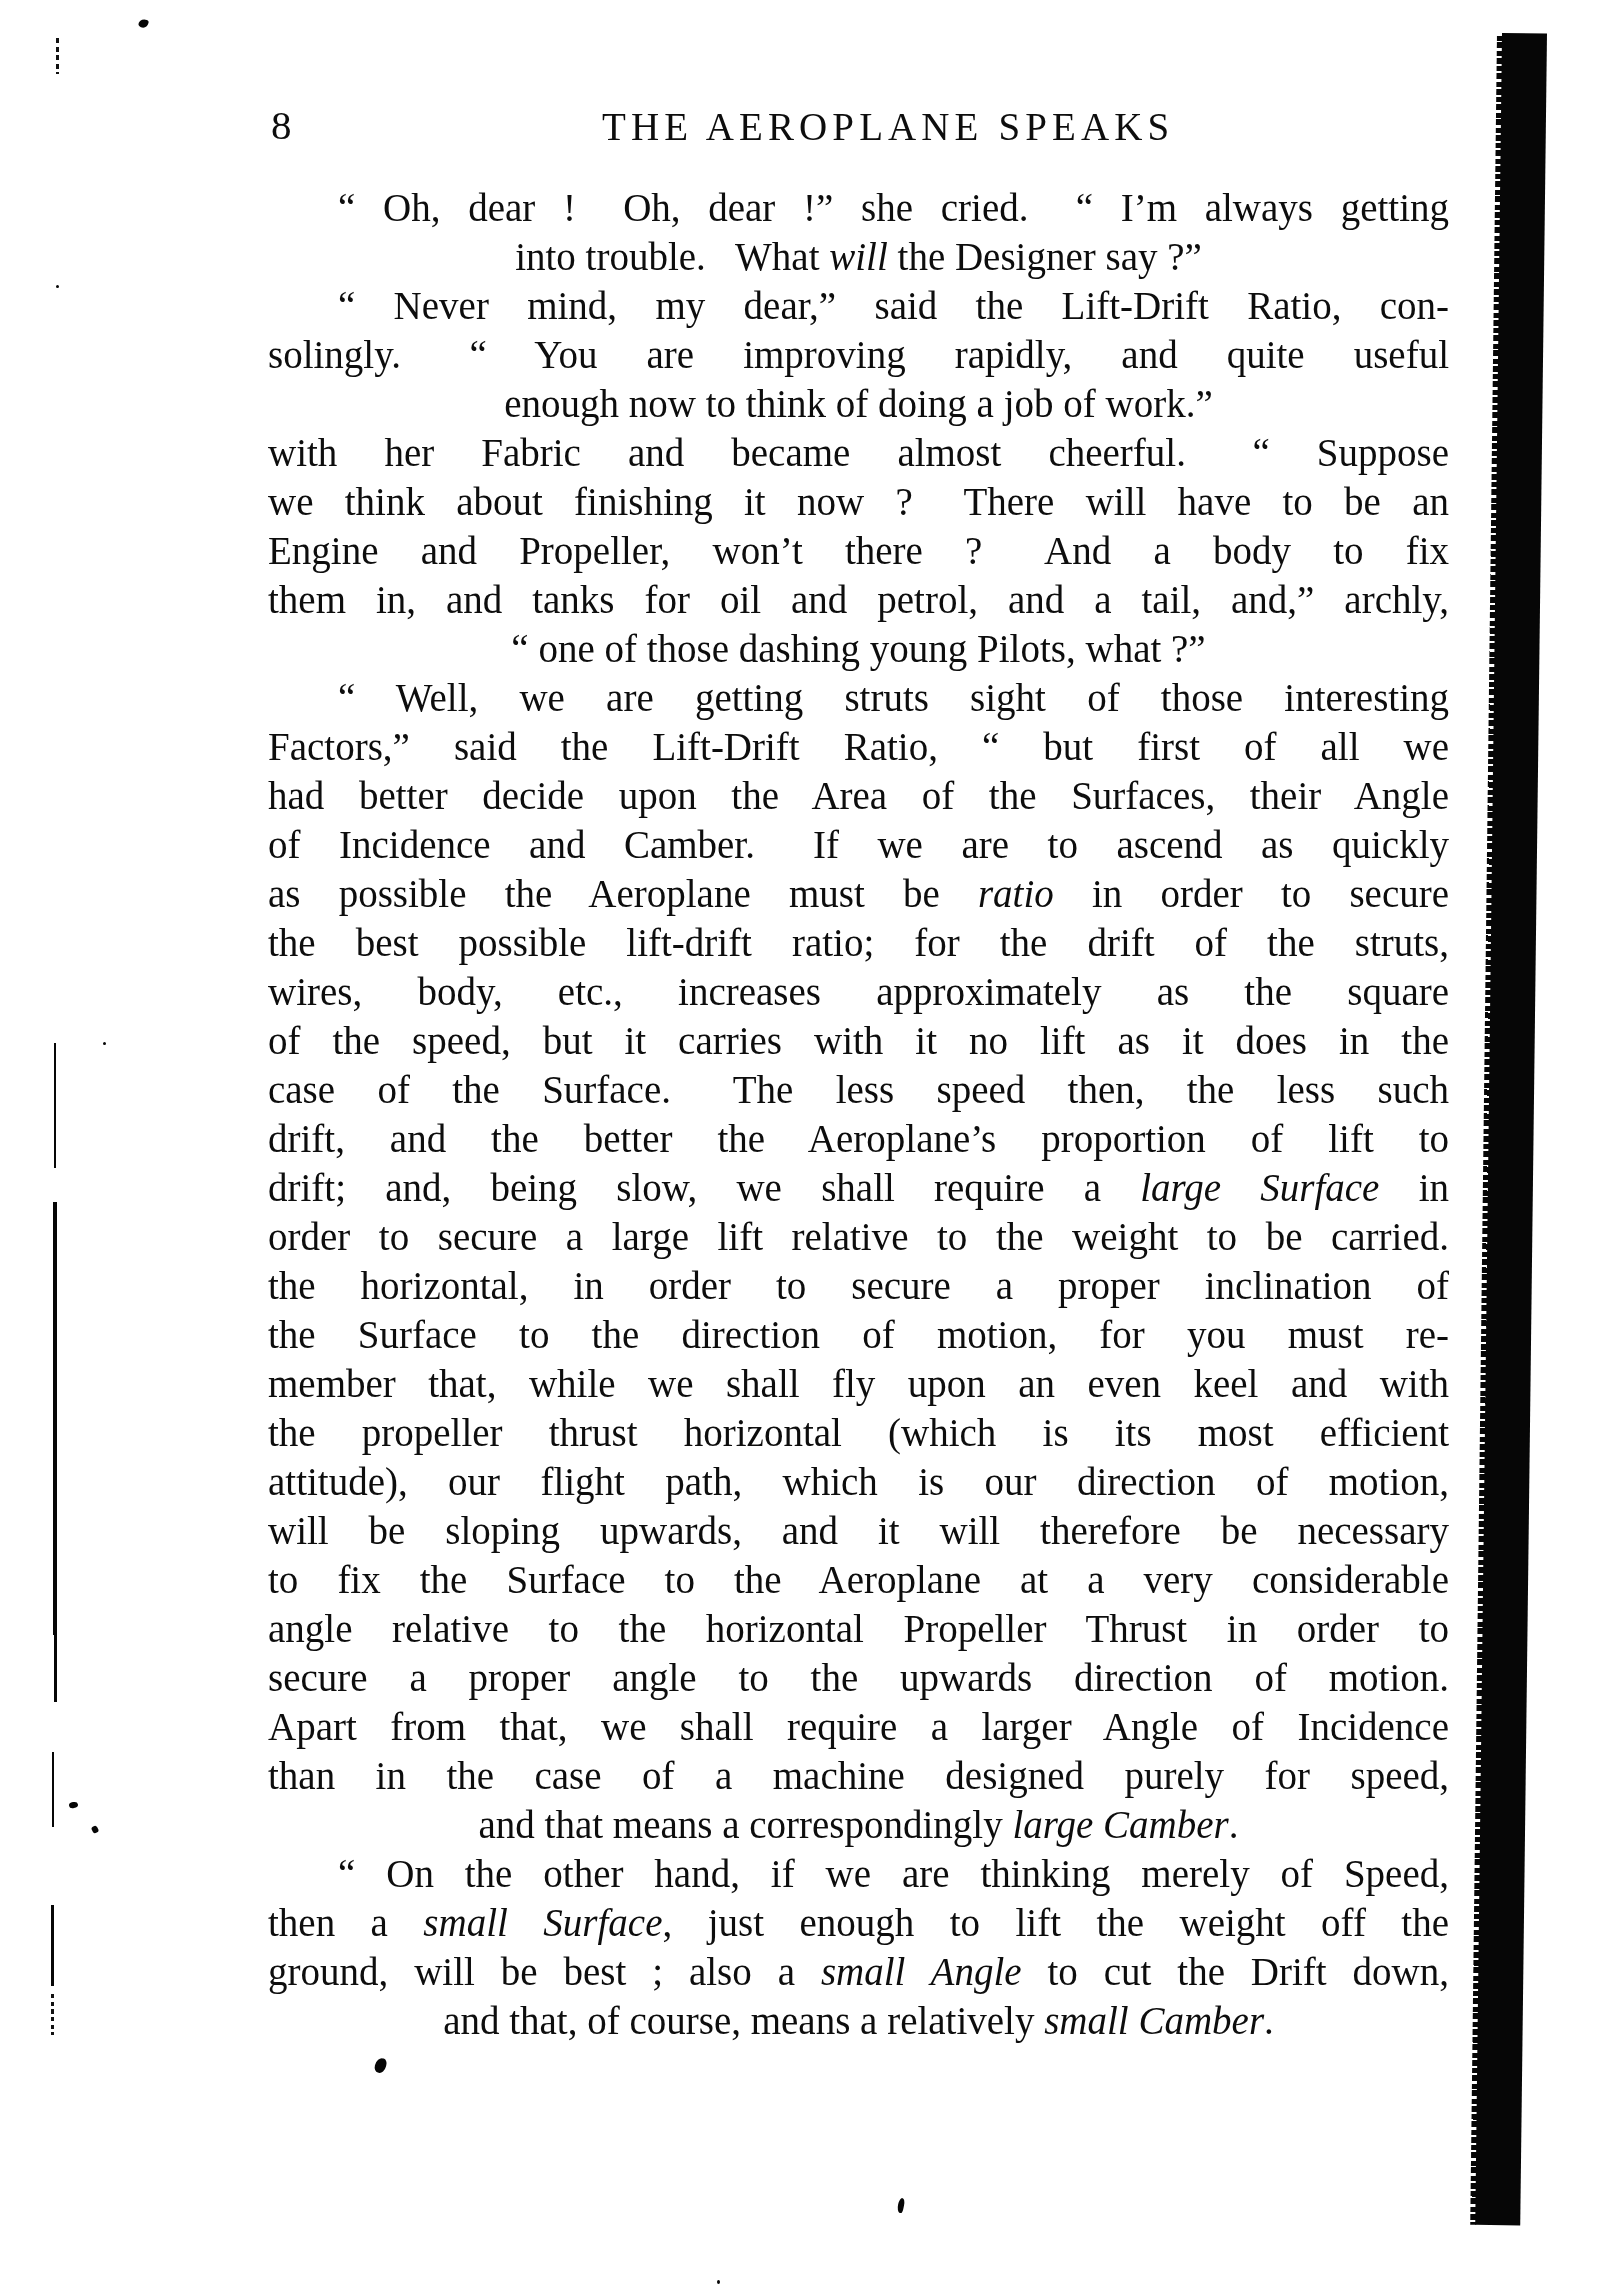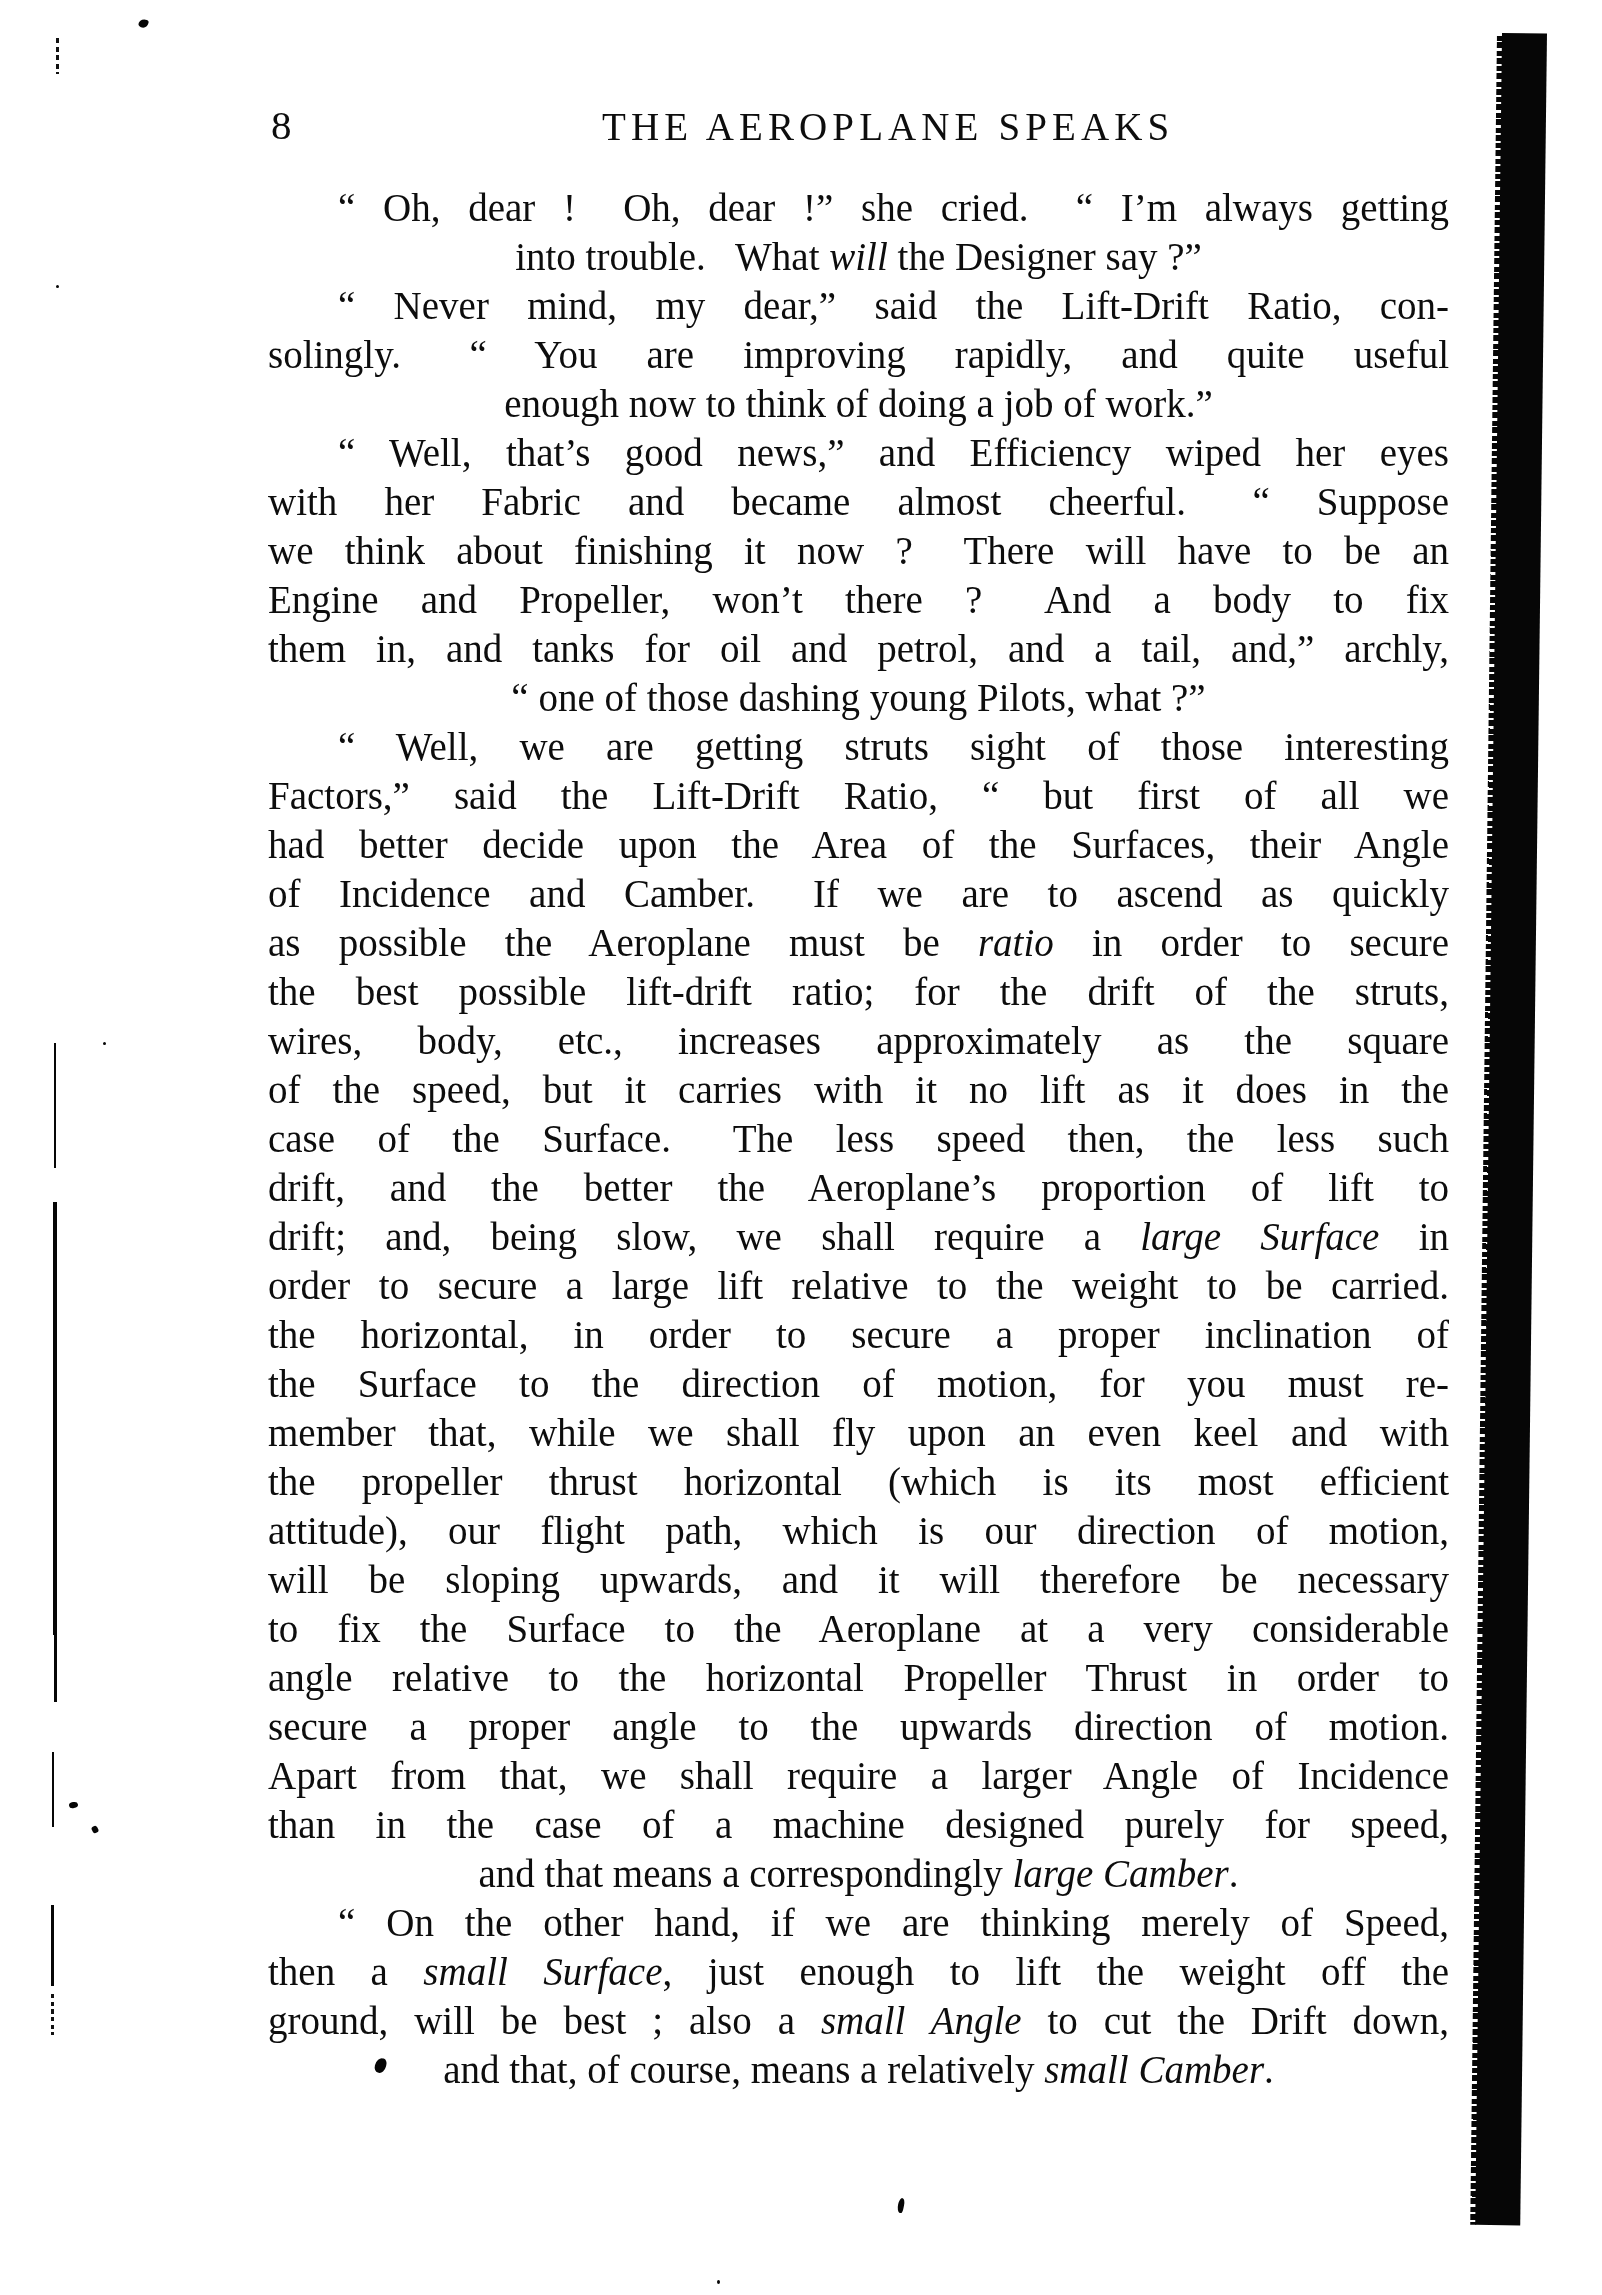--- a/index.html
+++ b/index.html
@@ -71,21 +71,20 @@
       <div>
         <div class="line first">“ Oh, dear !  Oh, dear !” she cried.  “ I’m always getting</div>
         <div class="line last">into trouble.  What <i>will</i> the Designer say ?”</div>
       </div>
       <div>
         <div class="line first">“ Never mind, my dear,” said the Lift-Drift Ratio, con-</div>
         <div class="line">solingly.  “ You are improving rapidly, and quite useful</div>
         <div class="line last">enough now to think of doing a job of work.”</div>
       </div>
       <div>
-        <div class="line first">“ Well, that’s good news,” and Efficiency wiped her eyes</div>
         <div class="line">with her Fabric and became almost cheerful.  “ Suppose</div>
         <div class="line">we think about finishing it now ?  There will have to be an</div>
         <div class="line">Engine and Propeller, won’t there ?  And a body to fix</div>
         <div class="line">them in, and tanks for oil and petrol, and a tail, and,” archly,</div>
         <div class="line last">“ one of those dashing young Pilots, what ?”</div>
       </div>
       <div>
         <div class="line first">“ Well, we are getting struts sight of those interesting</div>
         <div class="line">Factors,” said the Lift-Drift Ratio, “ but first of all we</div>
         <div class="line">had better decide upon the Area of the Surfaces, their Angle</div>

